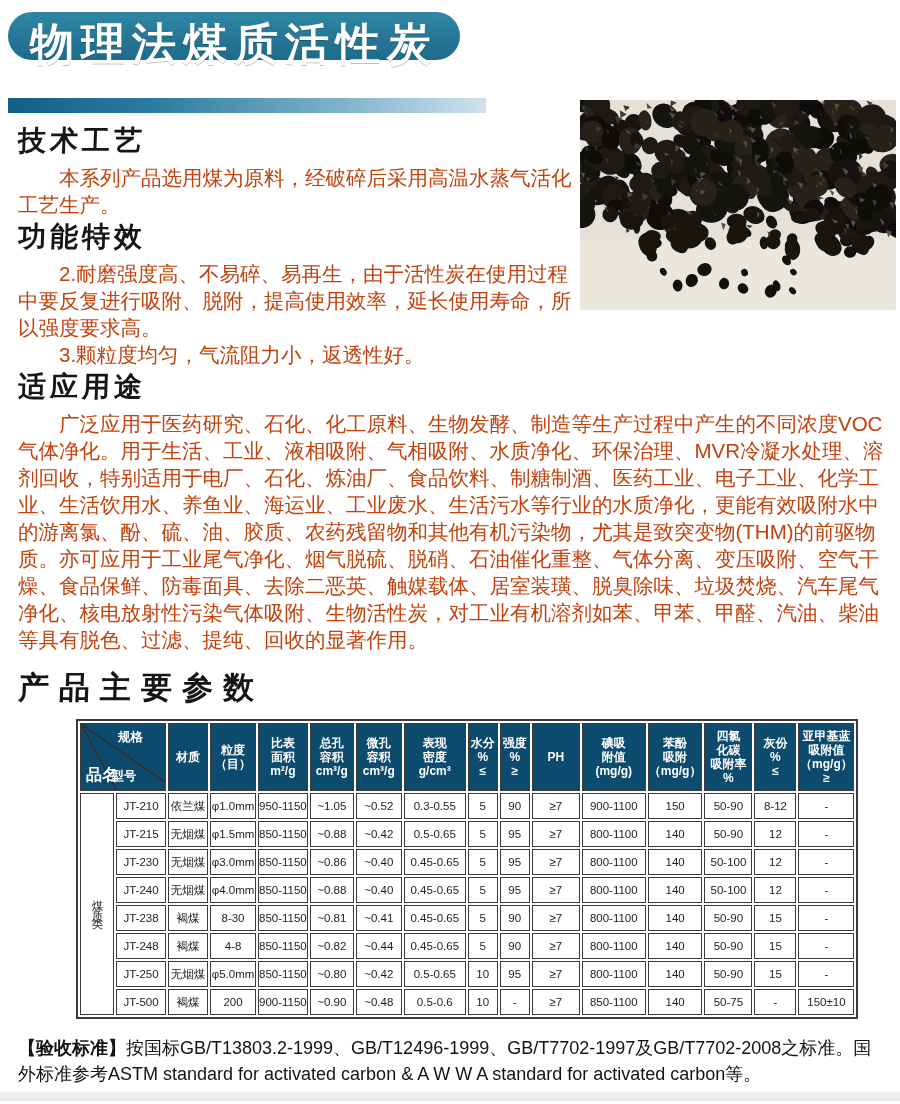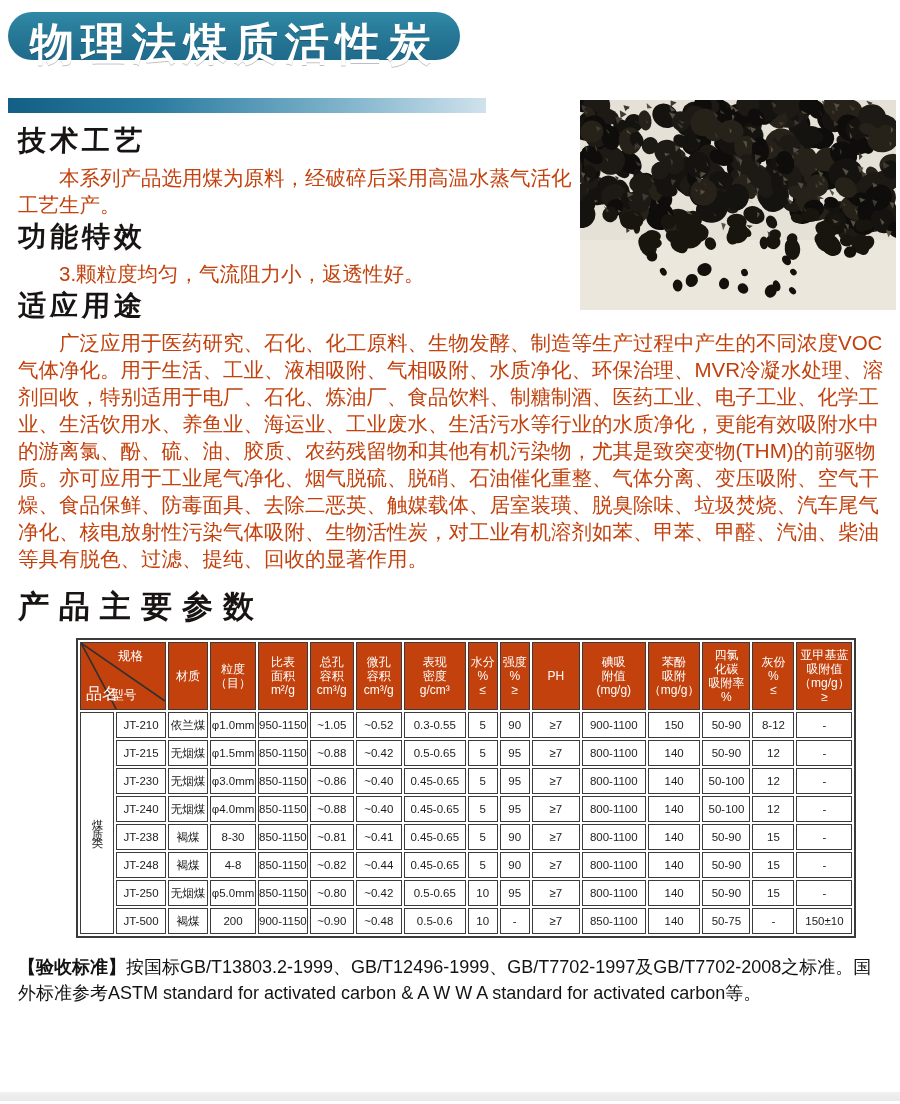--- a/index.html
+++ b/index.html
@@ -25,21 +25,21 @@
     transform:skewX(-2deg);transform-origin:left;}
   h2.big{font-size:31px;letter-spacing:10px;margin-top:14px;}
   .para{margin:0;font-size:20.5px;line-height:27px;text-indent:2em;color:#c2410c;}
   .narrow{width:564px;}
   .sect-gap{margin-top:10px;}
 
   
   table.spec{margin:10px 0 0 58px;border-collapse:separate;border-spacing:2px;
     border:2px solid #3b3b3b;background:#fff;table-layout:fixed;}
   table.spec th,table.spec td{border:1px solid #3b3b3b;padding:0;text-align:center;vertical-align:middle;}
-  table.spec th{background:#c2410c;color:#fff;font-size:12px;font-weight:normal;line-height:14px;height:66px;}
+  table.spec th{background:#0c4a6e;color:#fff;font-size:12px;font-weight:bold;line-height:14px;height:66px;}
   table.spec th div{white-space:nowrap;}
   table.spec td{font-size:11.5px;color:#1c1c1c;height:24px;white-space:nowrap;background:#fff;}
   td.model{font-size:12.5px;margin-left:16px;}
   td.catcell{writing-mode:vertical-rl;text-orientation:upright;font-size:15px;letter-spacing:9px;
     padding:6px 0;background:#fff;}
   th.corner{position:relative;background:#1c7ca3;}
   th.corner svg{position:absolute;left:0;top:0;width:100%;height:100%;}
   th.corner .c-top{position:absolute;top:6px;left:44%;font-size:12.5px;}
   th.corner .c-bl{position:absolute;bottom:8px;left:5px;font-size:16px;}
   th.corner .c-br{position:absolute;bottom:7px;left:36%;font-size:12.5px;}
@@ -539,20 +539,21 @@
         <ellipse cx="144.05870066213362" cy="183.59974946808057" rx="5.061831876897175" ry="5.778946671679834" transform="rotate(9.7 144.05870066213362 183.59974946808057)" fill="#14110d"></ellipse>
       </svg>
   </div>
 
   <div class="content">
 
     <h2 class="brush">技术工艺</h2>
     <p class="para narrow">本系列产品选用煤为原料，经破碎后采用高温水蒸气活化工艺生产。</p>
 
     <h2 class="brush sect-gap">功能特效</h2>
+    <p class="para narrow">2.耐磨强度高、不易碎、易再生，由于活性炭在使用过程中要反复进行吸附、脱附，提高使用效率，延长使用寿命，所以强度要求高。</p>
     <p class="para narrow">3.颗粒度均匀，气流阻力小，返透性好。</p>
 
     <h2 class="brush sect-gap">适应用途</h2>
     <p class="para">广泛应用于医药研究、石化、化工原料、生物发酵、制造等生产过程中产生的不同浓度VOC气体净化。用于生活、工业、液相吸附、气相吸附、水质净化、环保治理、MVR冷凝水处理、溶剂回收，特别适用于电厂、石化、炼油厂、食品饮料、制糖制酒、医药工业、电子工业、化学工业、生活饮用水、养鱼业、海运业、工业废水、生活污水等行业的水质净化，更能有效吸附水中的游离氯、酚、硫、油、胶质、农药残留物和其他有机污染物，尤其是致突变物(THM)的前驱物质。亦可应用于工业尾气净化、烟气脱硫、脱硝、石油催化重整、气体分离、变压吸附、空气干燥、食品保鲜、防毒面具、去除二恶英、触媒载体、居室装璜、脱臭除味、垃圾焚烧、汽车尾气净化、核电放射性污染气体吸附、生物活性炭，对工业有机溶剂如苯、甲苯、甲醛、汽油、柴油等具有脱色、过滤、提纯、回收的显著作用。</p>
 
     <h2 class="brush big">产品主要参数</h2>
 
     <table class="spec">
       <colgroup>
         <col style="width:34px">

